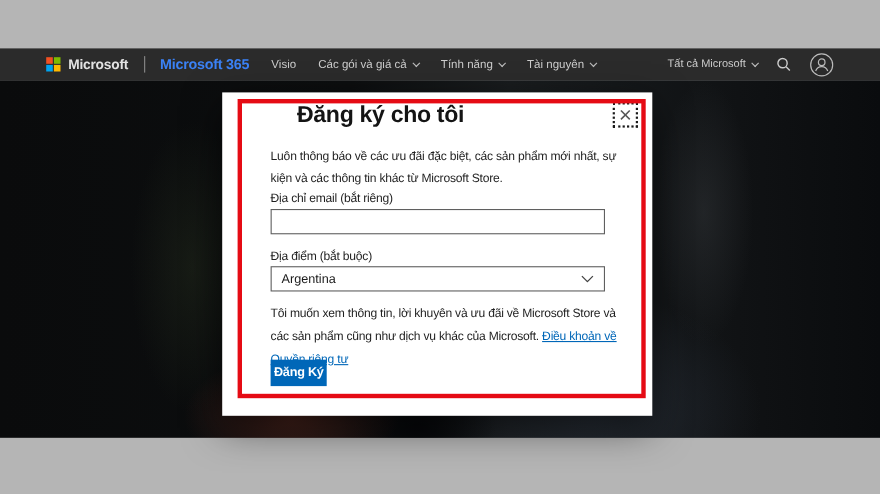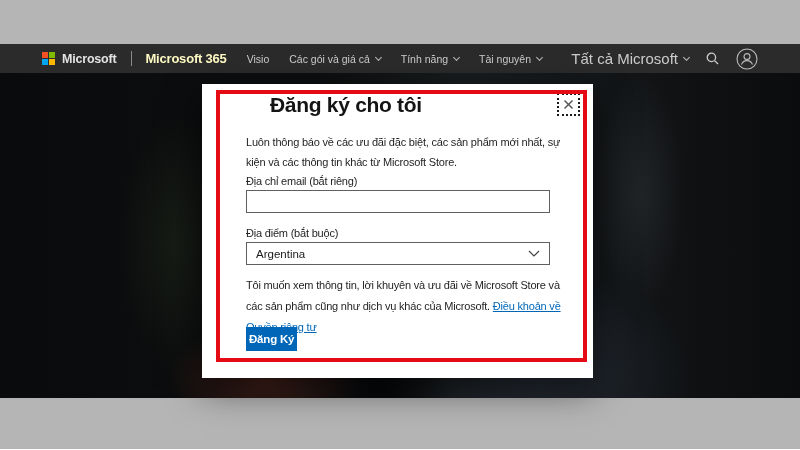--- a/index.html
+++ b/index.html
@@ -13,28 +13,28 @@
 
   
   .navbar { position:absolute; left:0; top:44px; width:800px; height:29px; background:#2b2b2b;
             display:flex; align-items:center; padding:0 0 0 42px; }
   .ms-logo { display:flex; align-items:center; gap:7px; cursor:pointer; }
   .ms-squares { display:grid; grid-template-columns:6px 6px; grid-template-rows:6px 6px; gap:1px; }
   .ms-squares i { display:block; }
   .sq-red{background:#f25022;} .sq-green{background:#7fba00;} .sq-blue{background:#00a4ef;} .sq-yellow{background:#ffb900;}
   .ms-logo-text { color:#e3e3e3; font-size:12.5px; font-weight:700; letter-spacing:-0.2px; }
   .nav-divider { width:1px; height:15px; background:#8a8a8a; margin:0 13px 0 15px; }
-  .nav-product { color:#fef9c3; font-size:13px; font-weight:700; letter-spacing:-0.2px; cursor:pointer; }
+  .nav-product { color:#3b82f6; font-size:13px; font-weight:700; letter-spacing:-0.2px; cursor:pointer; }
   .nav-item { color:#cccccc; font-size:10.5px; margin-left:20px; display:flex; align-items:center; cursor:pointer; white-space:nowrap; }
   .nav-item:first-of-type { margin-left:18px; }
   .chev { display:inline-block; width:5px; height:5px; border-right:1px solid #bbbbbb; border-bottom:1px solid #bbbbbb;
           transform:rotate(45deg); margin-left:6px; margin-top:-3px; }
   .nav-spacer { flex:1; }
   .nav-right { display:flex; align-items:center; margin-right:42px; }
-  .nav-all { color:#cccccc; font-size:15px; display:flex; align-items:center; cursor:pointer; white-space:nowrap; }
+  .nav-all { color:#cccccc; font-size:10px; display:flex; align-items:center; cursor:pointer; white-space:nowrap; }
   .icon-btn { margin-left:17px; cursor:pointer; display:flex; align-items:center; }
 
   
   .hero { position:absolute; left:0; top:73px; width:800px; height:325px;
     background:
       radial-gradient(140px 80px at 265px 305px, rgba(125,52,38,0.50), transparent 70%),
       radial-gradient(95px 75px  at 380px 315px, rgba(4,5,8,0.85),   transparent 75%),
       radial-gradient(210px 150px at 545px 300px, rgba(56,66,82,0.45), transparent 70%),
       radial-gradient(80px 190px at 175px 170px, rgba(46,56,36,0.35), transparent 70%),
       radial-gradient(60px 160px at 640px 120px, rgba(70,74,78,0.30), transparent 75%),

